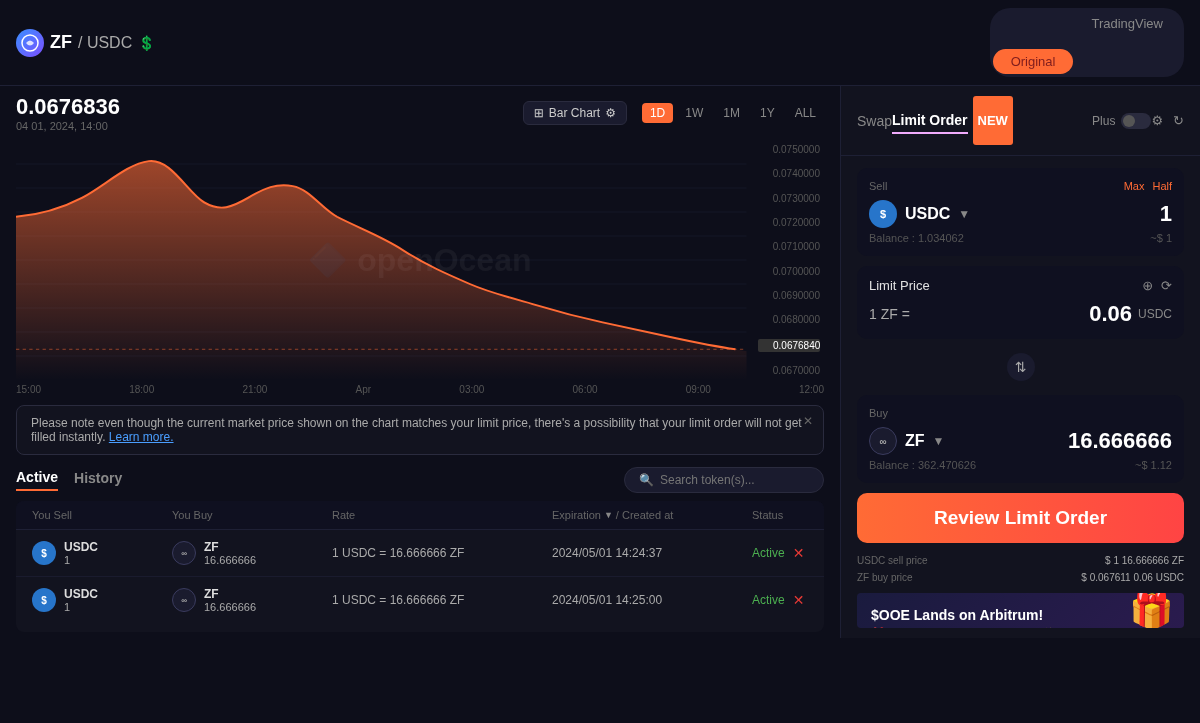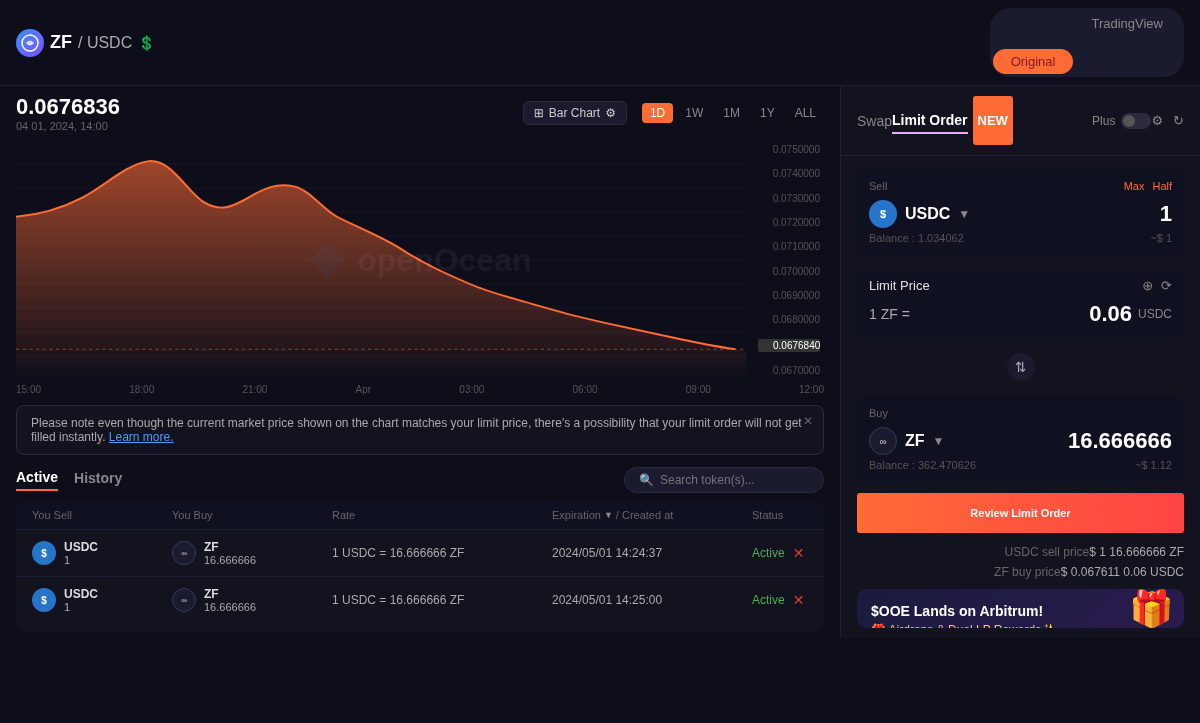--- a/index.html
+++ b/index.html
@@ -455,47 +455,47 @@
       color: #aaa;
       font-size: 14px;
     }
 
     
     .review-btn {
       width: 100%;
       padding: 14px;
       background: linear-gradient(90deg, #ff6b35, #ff4444);
       border: none;
-      border-radius: 3px;
+      border-radius: 10px;
       color: #fff;
-      font-size: 11px;
+      font-size: 19px;
       font-weight: 600;
       cursor: pointer;
     }
 
     
     .price-summary {
       padding: 0 16px;
       display: flex;
       flex-direction: column;
       gap: 6px;
     }
     .price-row {
       display: flex;
-      justify-content: flex-end;
-      font-size: 12px;
+      justify-content: space-between;
+      font-size: 10px;
     }
     .price-row-label { color: #666; }
     .price-row-value { color: #aaa; }
 
     
     .promo-banner {
       margin: 10px 16px;
       background: linear-gradient(135deg, #1a1b3e, #2a1b4e);
-      border-radius: 10px;
+      border-radius: 4px;
       padding: 14px;
       position: relative;
       overflow: hidden;
     }
     .banner-text { font-size: 14px; font-weight: 700; color: #fff; }
     .banner-sub { font-size: 12px; color: #ffcc44; margin-top: 4px; }
     .banner-icon {
       position: absolute;
       right: 10px;
       top: 50%;

